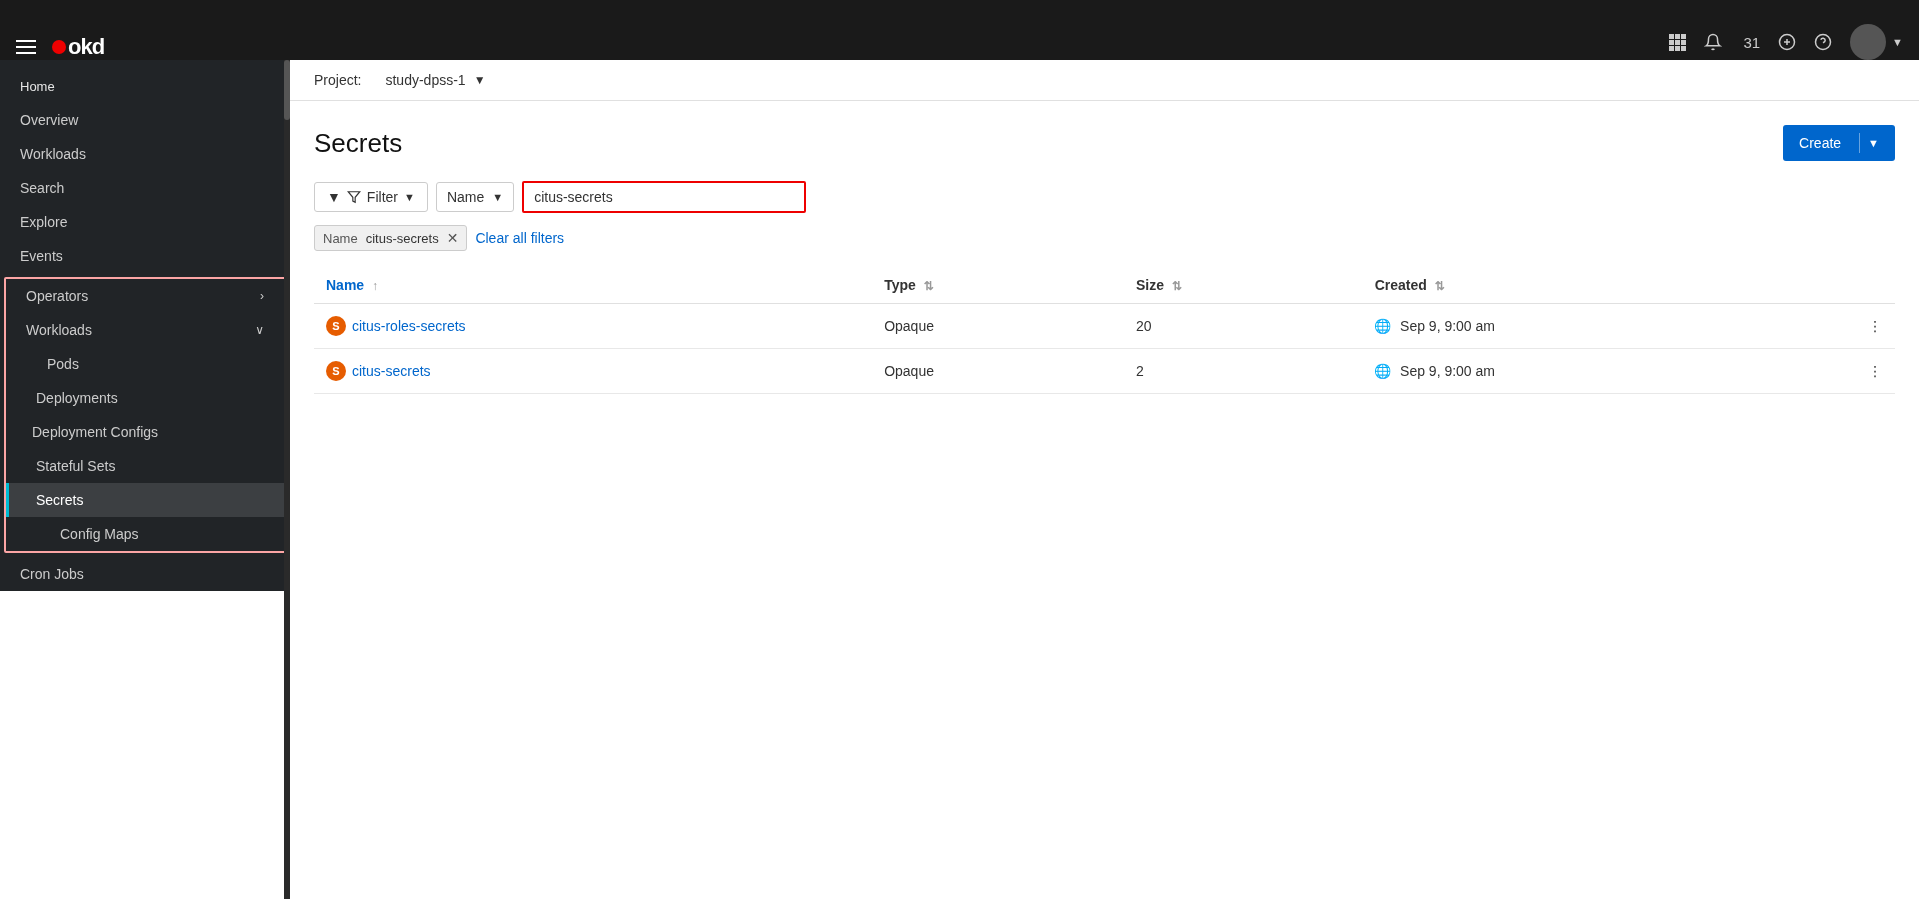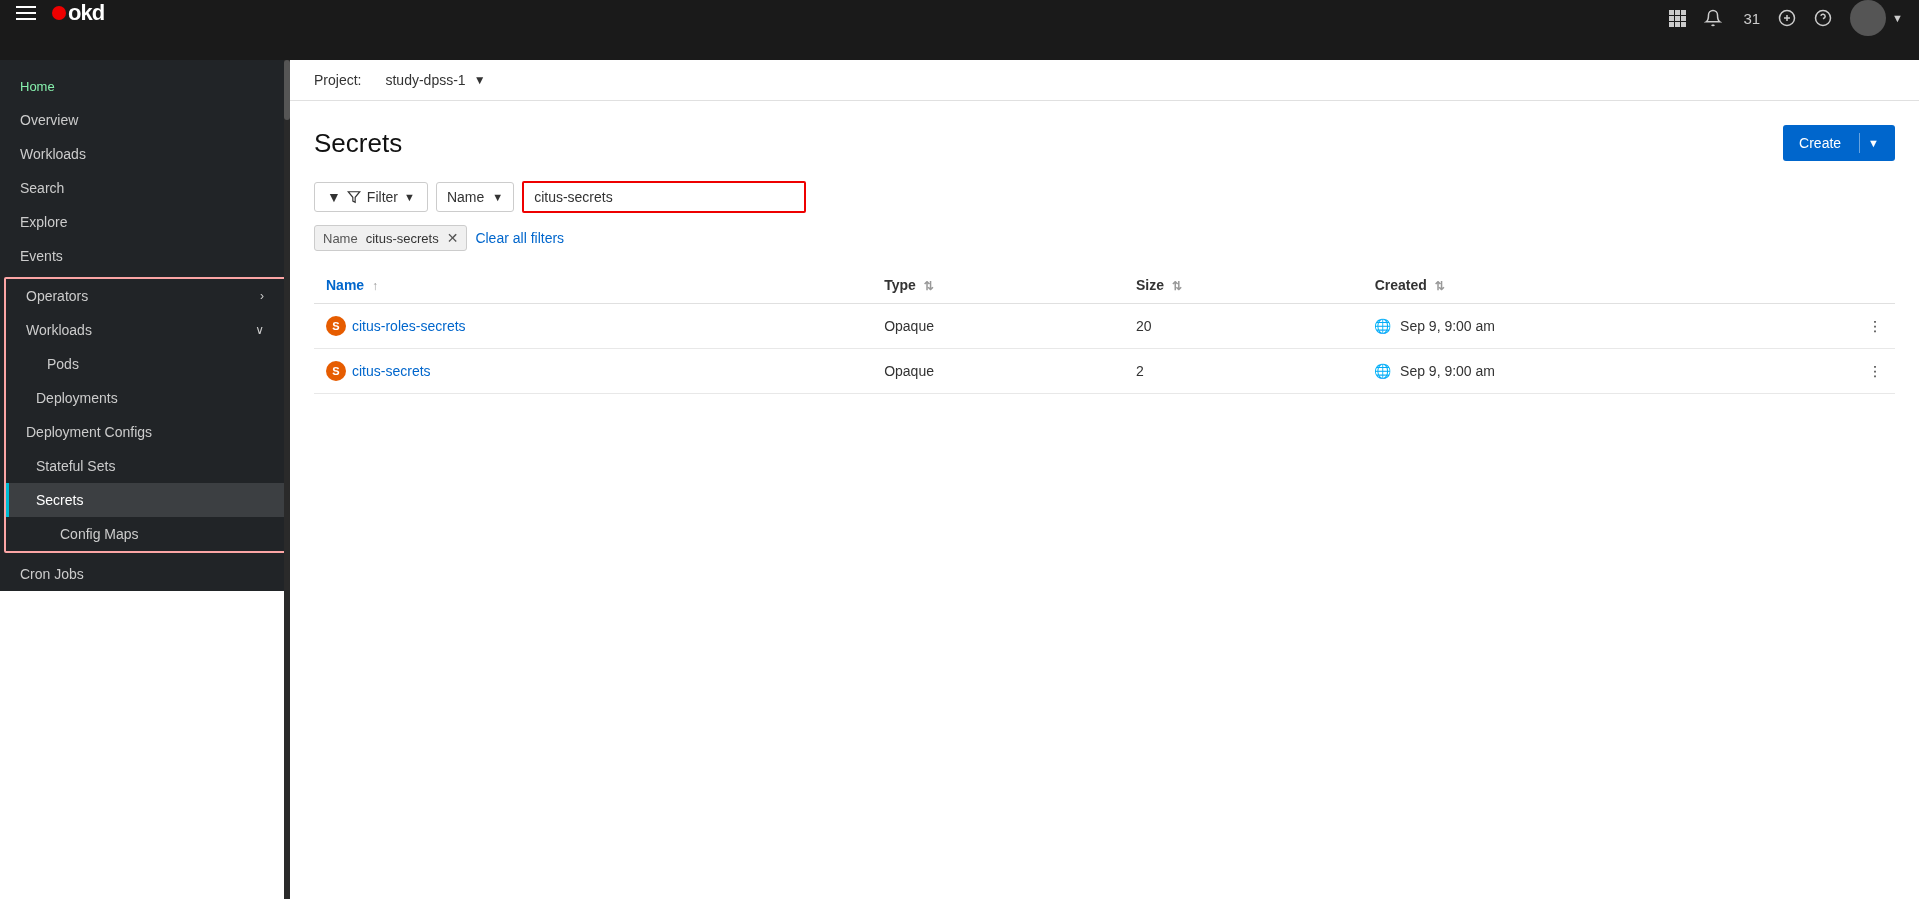--- a/index.html
+++ b/index.html
@@ -3,21 +3,21 @@
   <meta charset="utf-8">
   <style>
     *, *::before, *::after { box-sizing: border-box; margin: 0; padding: 0; }
     body { font-family: 'RedHatDisplay', Arial, sans-serif; background: #fff; color: #333; height: 899px; overflow: hidden; display: flex; flex-direction: column; }
 
     
     .navbar {
       background: #1a1a1a;
       height: 60px;
       display: flex;
-      align-items: flex-start;
+      align-items: flex-end;
       padding: 0 16px;
       flex-shrink: 0;
       position: relative;
       z-index: 100;
     }
     .navbar-left { display: flex; align-items: center; gap: 16px; }
     .hamburger { color: #fff; font-size: 18px; cursor: pointer; display: flex; flex-direction: column; gap: 4px; }
     .hamburger span { display: block; width: 20px; height: 2px; background: #fff; }
     .logo { display: flex; align-items: center; gap: 2px; }
     .logo-circle { width: 14px; height: 14px; background: #e00; border-radius: 50%; }
@@ -355,21 +355,21 @@
       <span class="dropdown-arrow">▼</span>
     </div>
   </div>
 </nav>
 
 <div class="main-layout">
 
   <div class="sidebar-outer">
     <div class="sidebar">
       <div class="sidebar-item">
-        <span style="color:#86efac;font-size:13px;">Home</span>
+        <span style="color:#e5e5e5;font-size:13px;">Home</span>
       </div>
 
       <div class="sidebar-item">
         <span>Overview</span>
       </div>
       <div class="sidebar-item">
         <span>Workloads</span>
       </div>
       <div class="sidebar-item">
         <span>Search</span>
@@ -391,21 +391,21 @@
           <span>Workloads</span>
           <span class="chevron">∨</span>
         </div>
 
         <div class="sidebar-item" style="padding-left:30px;margin-left:11px;">
           <span>Pods</span>
         </div>
         <div class="sidebar-item" style="padding-left:30px;">
           <span>Deployments</span>
         </div>
-        <div class="sidebar-item" style="">
+        <div class="sidebar-item" style="margin-left:6px;">
           <span>Deployment Configs</span>
         </div>
         <div class="sidebar-item" style="padding-left:30px;">
           <span>Stateful Sets</span>
         </div>
         <div class="sidebar-item active" style="padding-left:30px;">
           <span>Secrets</span>
         </div>
         <div class="sidebar-item" style="padding-left:30px;margin-left:24px;">
           <span>Config Maps</span>

